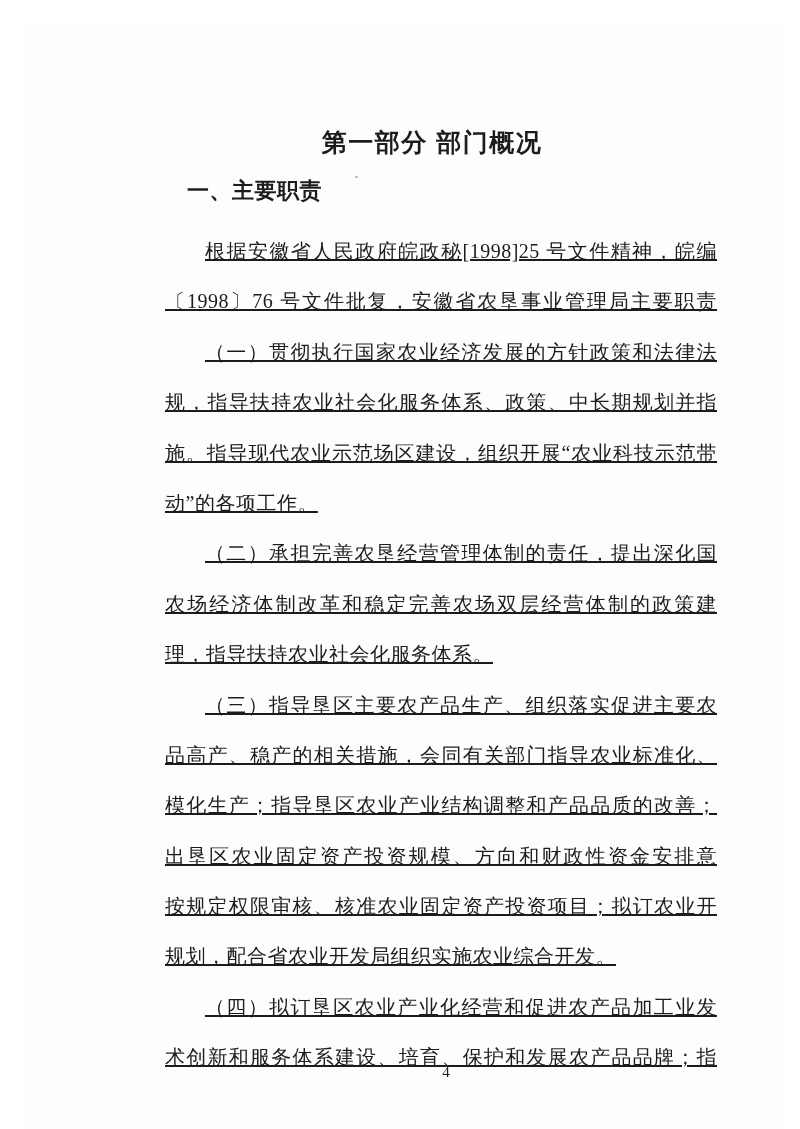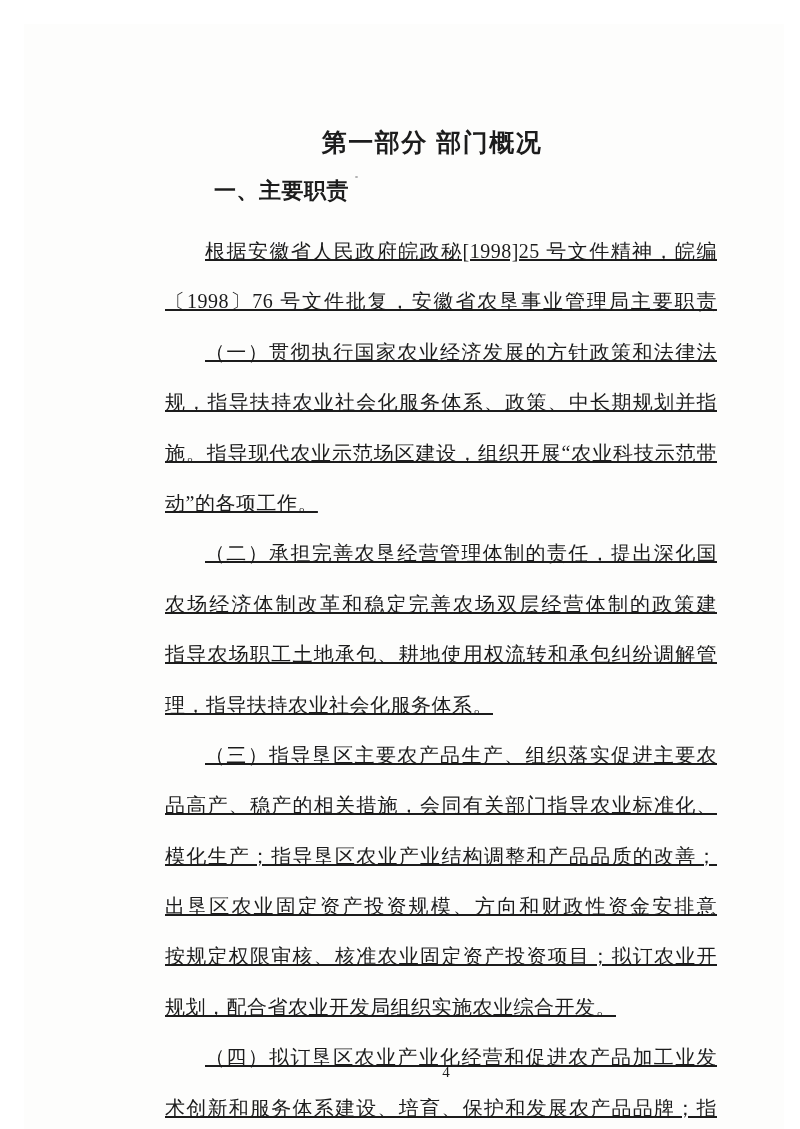--- a/index.html
+++ b/index.html
@@ -25,21 +25,21 @@
     text-align: center;
     font-family: "Liberation Sans", "DejaVu Sans", sans-serif;
     font-weight: bold;
     font-size: 25px;
     letter-spacing: 1.5px;
     line-height: 32px;
   }
   .section-heading {
     position: absolute;
     top: 145px;
-    left: 182px;
+    left: 155px;
     font-family: "Liberation Sans", "DejaVu Sans", sans-serif;
     font-weight: bold;
     font-size: 22px;
     line-height: 28px;
     letter-spacing: 0.5px;
   }
   .body-text {
     position: absolute;
     top: 190px;
     left: 125px;
@@ -94,21 +94,20 @@
 
   <div class="body-text">
     <div class="line j ind">根据安徽省人民政府皖政秘[1998]25 号文件精神，皖编办</div>
     <div class="line j">〔1998〕76 号文件批复，安徽省农垦事业管理局主要职责是：</div>
     <div class="line j ind">（一）贯彻执行国家农业经济发展的方针政策和法律法</div>
     <div class="line j">规，指导扶持农业社会化服务体系、政策、中长期规划并指导实</div>
     <div class="line j">施。指导现代农业示范场区建设，组织开展“农业科技示范带</div>
     <div class="line">动”的各项工作。</div>
     <div class="line j ind">（二）承担完善农垦经营管理体制的责任，提出深化国有</div>
     <div class="line j">农场经济体制改革和稳定完善农场双层经营体制的政策建议；</div>
-    <div class="line j">指导农场职工土地承包、耕地使用权流转和承包纠纷调解管</div>
     <div class="line">理，指导扶持农业社会化服务体系。</div>
     <div class="line j ind">（三）指导垦区主要农产品生产、组织落实促进主要农产</div>
     <div class="line j">品高产、稳产的相关措施，会同有关部门指导农业标准化、规</div>
     <div class="line j">模化生产；指导垦区农业产业结构调整和产品品质的改善；提</div>
     <div class="line j">出垦区农业固定资产投资规模、方向和财政性资金安排意见，</div>
     <div class="line j">按规定权限审核、核准农业固定资产投资项目；拟订农业开发</div>
     <div class="line">规划，配合省农业开发局组织实施农业综合开发。</div>
     <div class="line j ind">（四）拟订垦区农业产业化经营和促进农产品加工业发展</div>
     <div class="line j">术创新和服务体系建设、培育、保护和发展农产品品牌；指导</div>
   </div>

